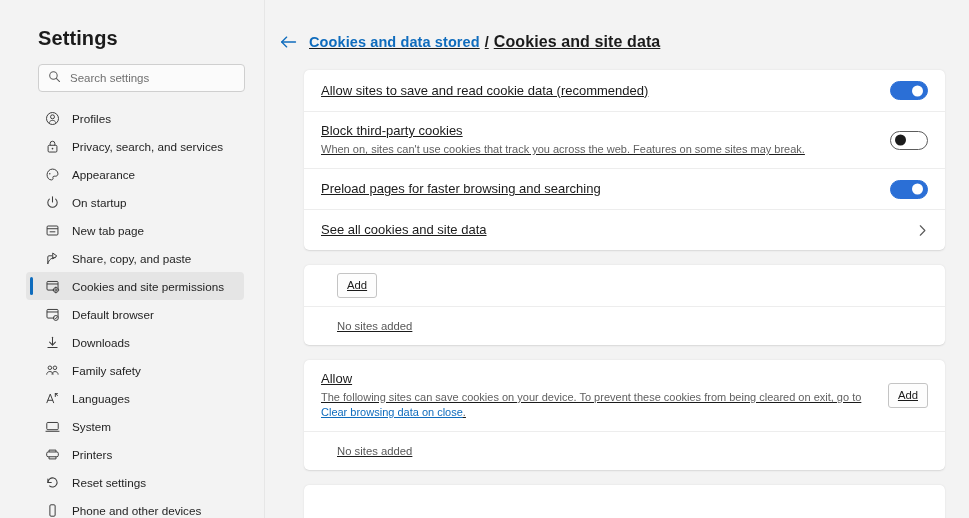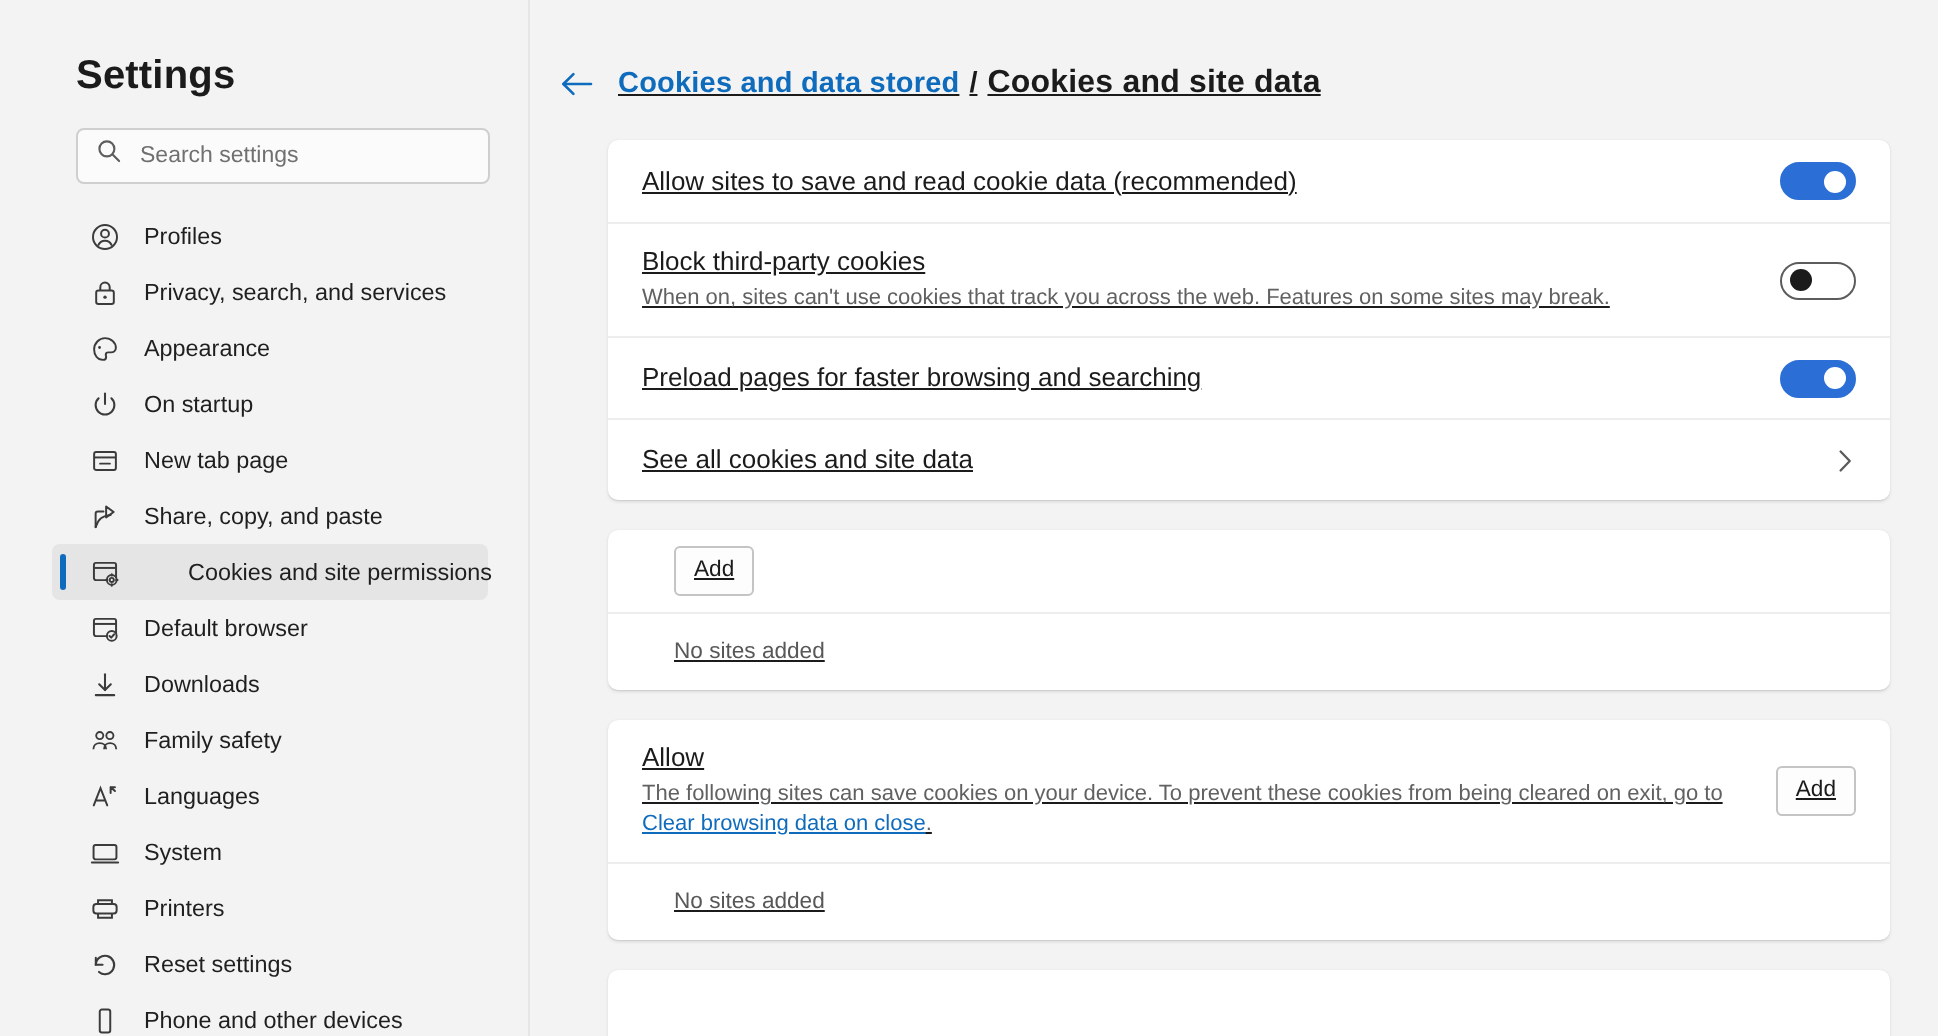--- a/index.html
+++ b/index.html
@@ -62,21 +62,21 @@
     display: flex; align-items: center; justify-content: center;
     flex: 0 0 16px;
     color: #3b3b3b;
   }
   .nav-item .lbl {
     margin-left: 12px;
     font-size: 11.7px;
     color: #1f1f1f;
     white-space: nowrap;
   }
-  .nav-item.active { background: #e5e5e5; gap: 22px; }
+  .nav-item.active { background: #e5e5e5; }
   .nav-item.active::before {
     content: "";
     position: absolute;
     left: 4px; top: 5px;
     width: 3px; height: 18px;
     background: #0f6cbd;
     border-radius: 2px;
   }
 
   

